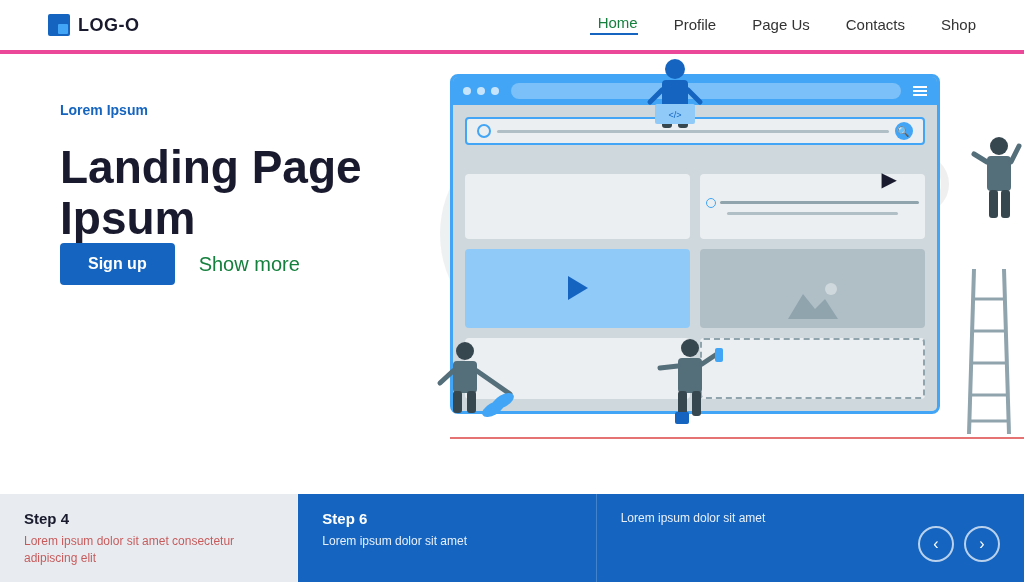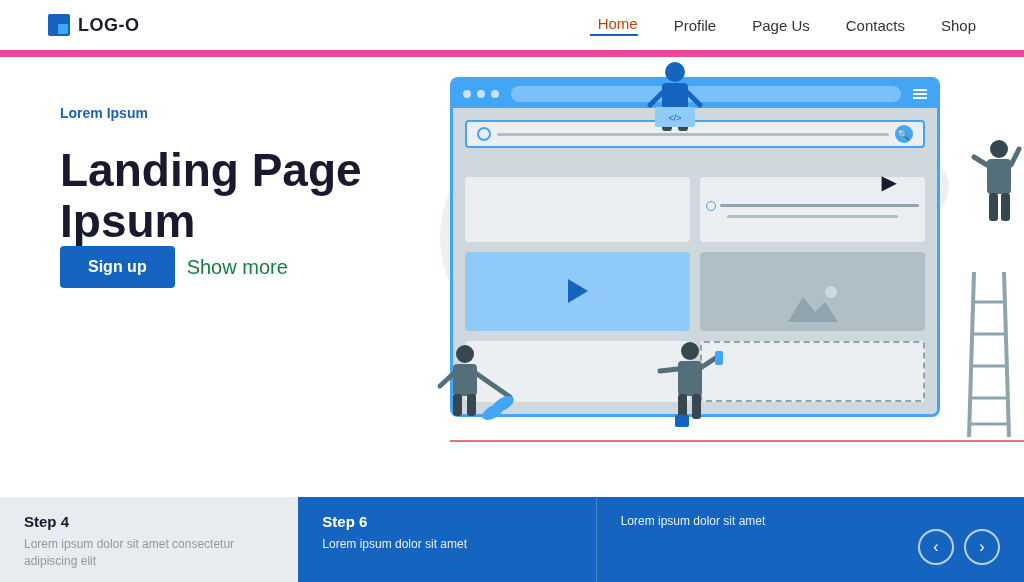--- a/index.html
+++ b/index.html
@@ -7,24 +7,24 @@
       font-family: 'Segoe UI', Arial, sans-serif;
       background: #fff;
       width: 1024px;
       height: 582px;
       overflow: hidden;
     }
 
     
     header {
       display: flex;
-      align-items: flex-end;
+      align-items: flex-start;
       justify-content: space-between;
       padding: 14px 48px;
-      border-bottom: 7px solid #ec4899;
+      border-bottom: 4px solid #ec4899;
       background: #fff;
     }
     .logo-area {
       display: flex;
       align-items: center;
       gap: 8px;
     }
     .logo-icon {
       width: 22px;
       height: 22px;
@@ -56,21 +56,21 @@
       gap: 36px;
       align-items: center;
     }
     nav a {
       text-decoration: none;
       font-size: 15px;
       color: #333;
       font-weight: 500;
     }
     nav a.active {
-      color: #c2410c;
+      color: #15803d;
       border-bottom: 2px solid #1565c0;
       padding-bottom: 2px;
       padding-left: 8px;
     }
 
     
     main {
       display: flex;
       position: relative;
       height: 440px;
@@ -94,21 +94,21 @@
     }
     .hero-title {
       font-size: 46px;
       font-weight: 900;
       color: #1a1a2e;
       line-height: 1.1;
     }
     .btn-group {
       display: flex;
       align-items: center;
-      gap: 12px;
+      gap: 24px;
     }
     .btn-signup {
       background: #1565c0;
       color: #fff;
       border: none;
       padding: 12px 28px;
       border-radius: 4px;
       font-size: 16px;
       font-weight: 600;
       cursor: pointer;
@@ -312,21 +312,21 @@
       font-weight: 700;
       margin-bottom: 6px;
     }
     .step-desc {
       font-size: 12px;
       line-height: 1.4;
       opacity: 0.9;
     }
     .step:first-child .step-desc {
       opacity: 0.7;
-      color: #737373;
+      color: #b91c1c;
     }
     .footer-nav {
       display: flex;
       align-items: center;
       gap: 10px;
       padding: 0 24px;
     }
     .nav-circle {
       width: 36px;
       height: 36px;

